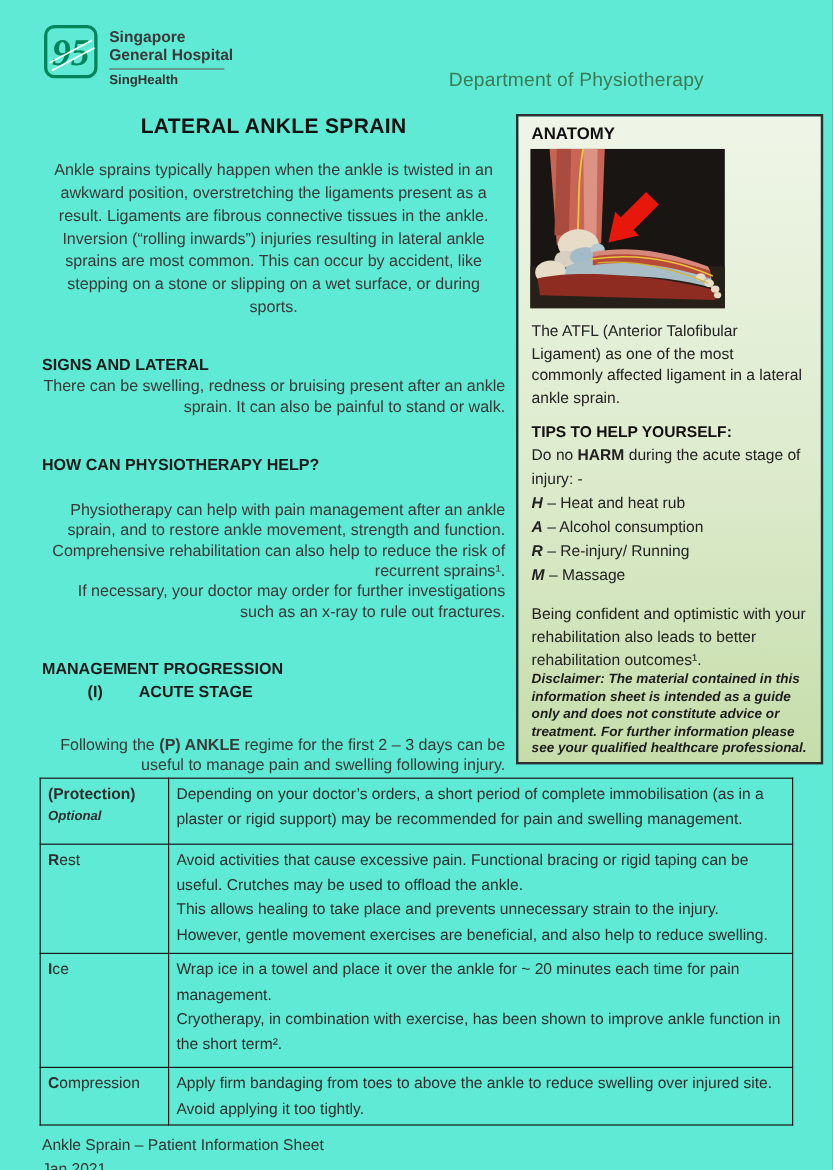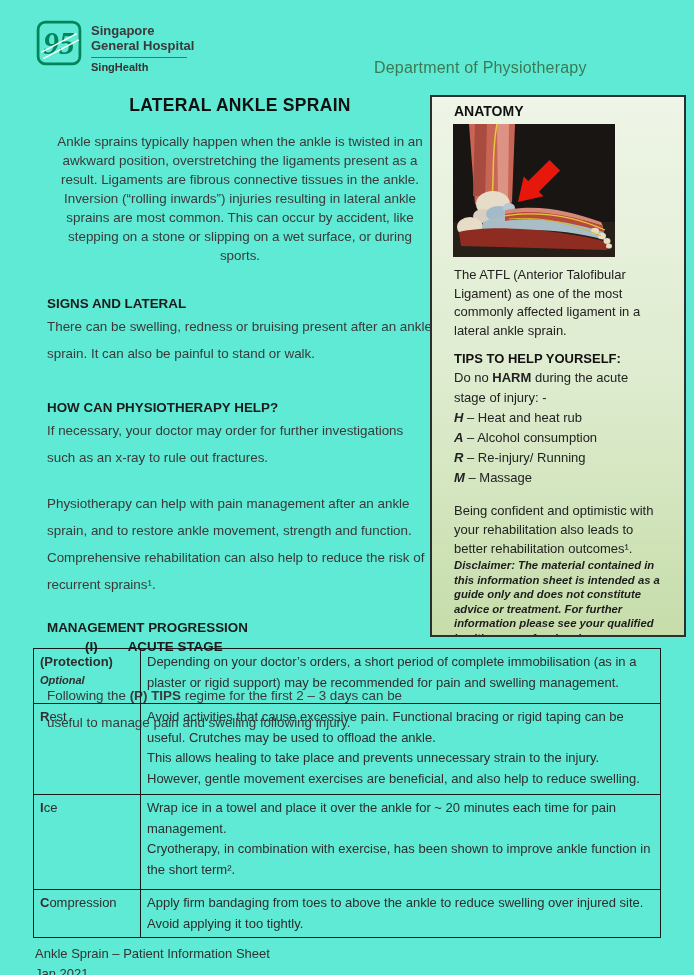--- a/index.html
+++ b/index.html
@@ -13,35 +13,35 @@
   .logo svg{display:block;}
   .logo-text{margin-left:9px;margin-top:4px;}
   .logo-line{font-size:13px;line-height:14.5px;color:#3a3a3a;font-weight:600;}
   .logo-divider{width:96px;height:1px;background:#666;margin:4px 0 3px 0;}
   .logo-sub{font-size:11px;font-weight:700;color:#333;}
   .department{
     position:absolute;left:374px;top:59px;font-size:16px;color:#3c7a55;
     letter-spacing:.2px;
   }
   
-  .left-col{position:absolute;left:47px;top:95px;width:386px;}
+  .left-col{position:absolute;left:35px;top:95px;width:386px;}
   .doc-title{font-size:17.5px;font-weight:700;color:#111;text-align:center;letter-spacing:.3px;}
   .intro{margin-top:16px;font-size:13.4px;line-height:19px;text-align:center;color:#3a3a3a;}
   .sec-heading{margin-top:0;font-size:13.4px;font-weight:700;color:#1b1b1b;line-height:18px;}
-  .sec-body{font-size:13.4px;line-height:27px;color:#3a3a3a;}
+  .sec-body{font-size:13.4px;line-height:17px;color:#3a3a3a;text-align:right;}
   .mt30{margin-top:30px;} .mt32{margin-top:32px;} .mt19{margin-top:19px;}
-  .mt31{margin-top:21px;} .mt26{margin-top:26px;}
+  .mt31{margin-top:31px;} .mt26{margin-top:26px;}
   .stage-line{font-size:13.4px;font-weight:700;color:#1b1b1b;padding-left:38px;line-height:19px;}
   .stage-name{margin-left:30px;text-align:center;}
   .b{font-weight:700;}
   
   .anatomy-box{
     position:absolute;left:430px;top:95px;width:256px;height:542px;box-sizing:border-box;
     border:2px solid #2e2e2e;background:linear-gradient(180deg,#eff5e7 0%,#ddebcd 55%,#c6ddaa 100%);
-    padding:6px 22px;overflow:hidden;
+    padding:6px 11px;overflow:hidden;
   }
   .anatomy-heading{font-size:14px;font-weight:700;color:#111;}
   .anatomy-img{margin-top:5px;margin-left:-2px;}
   .anatomy-caption{margin-top:5px;font-size:13px;line-height:18.5px;color:#222;}
   .tips-heading{margin-top:9px;font-size:13px;font-weight:700;color:#111;line-height:19px;}
   .tips-line{font-size:13px;line-height:20px;color:#222;}
   .harm-item{font-size:13px;line-height:20px;color:#222;}
   .harm-letter{font-weight:700;font-style:italic;}
   .confidence{margin-top:13px;font-size:13px;line-height:19px;color:#222;}
   .disclaimer{font-size:11.3px;line-height:14.5px;font-style:italic;font-weight:600;color:#1c1c1c;}
@@ -79,29 +79,29 @@
   <div class="department">Department of Physiotherapy</div>
 
   <div class="left-col">
     <div class="doc-title">LATERAL ANKLE SPRAIN</div>
     <div class="intro">Ankle sprains typically happen when the ankle is twisted in an awkward position, overstretching the ligaments present as a result. Ligaments are fibrous connective tissues in the ankle. Inversion (“rolling inwards”) injuries resulting in lateral ankle sprains are most common. This can occur by accident, like stepping on a stone or slipping on a wet surface, or during sports.</div>
 
     <div class="sec-heading mt30">SIGNS AND LATERAL</div>
     <div class="sec-body">There can be swelling, redness or bruising present after an ankle sprain. It can also be painful to stand or walk.</div>
 
     <div class="sec-heading mt32">HOW CAN PHYSIOTHERAPY HELP?</div>
+    <div class="sec-body mt19">Physiotherapy can help with pain management after an ankle sprain, and to restore ankle movement, strength and function. Comprehensive rehabilitation can also help to reduce the risk of recurrent sprains¹.</div>
     <div class="sec-body">If necessary, your doctor may order for further investigations such as an x-ray to rule out fractures.</div>
-    <div class="sec-body mt19">Physiotherapy can help with pain management after an ankle sprain, and to restore ankle movement, strength and function. Comprehensive rehabilitation can also help to reduce the risk of recurrent sprains¹.</div>
 
     <div class="sec-heading mt31">MANAGEMENT PROGRESSION</div>
     <div class="stage-line">
       <span>(I)</span><span class="stage-name">ACUTE STAGE</span>
     </div>
     <div class="sec-body mt26">
-      <span>Following the </span><span class="b">(P) TIPS</span><span> regime for the first 2 – 3 days can be useful to manage pain and swelling following injury.</span>
+      <span>Following the </span><span class="b">(P) ANKLE</span><span> regime for the first 2 – 3 days can be useful to manage pain and swelling following injury.</span>
     </div>
   </div>
 
   <div class="anatomy-box">
     <div class="anatomy-heading">ANATOMY</div>
 
     <svg class="anatomy-img" width="164" height="133" viewBox="0 0 162 133">
       <rect x="0" y="0" width="162" height="133" fill="#181512"></rect>
       <rect x="0" y="98" width="162" height="35" fill="#272019"></rect>
 

